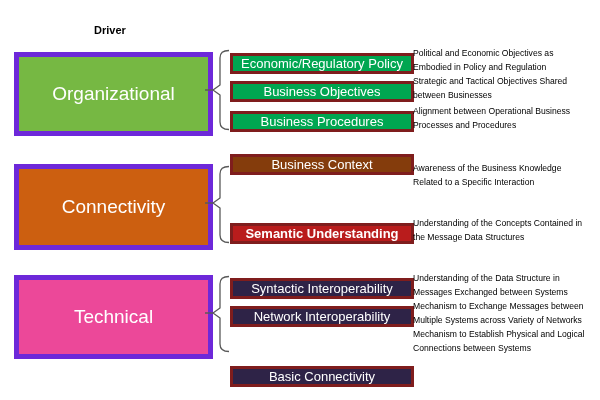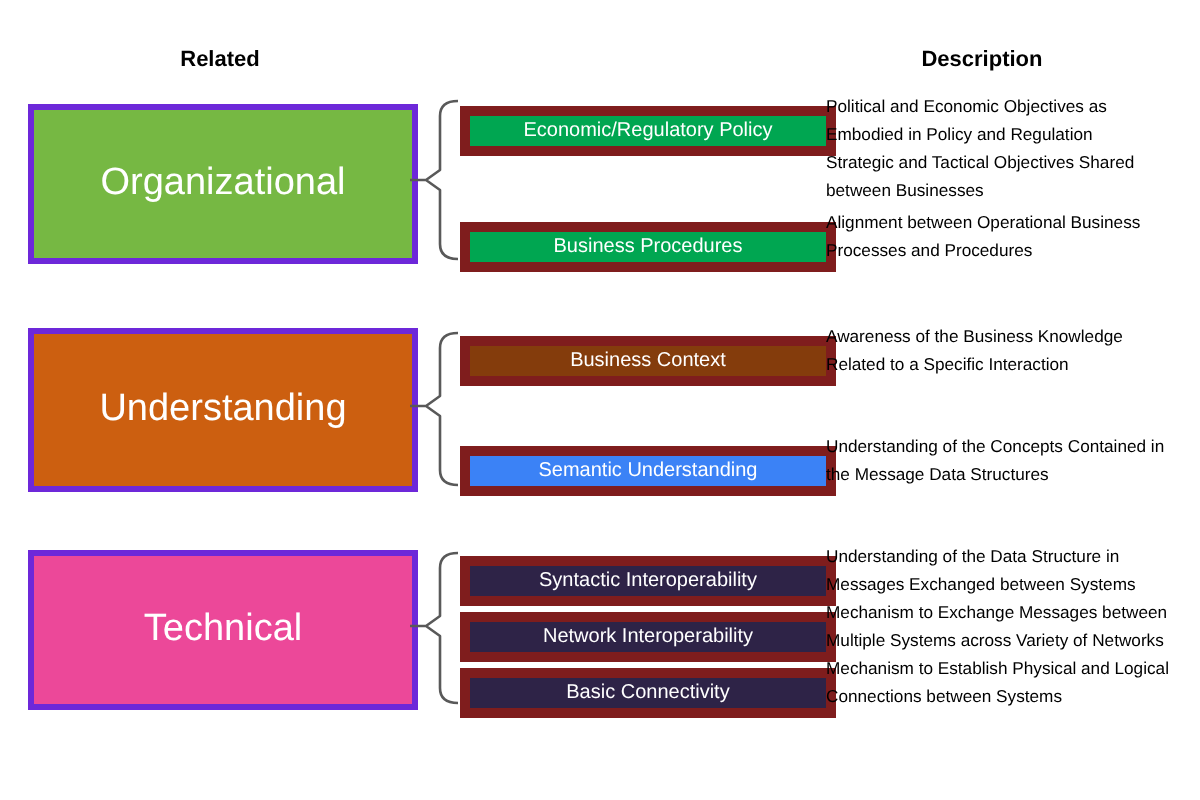--- a/index.html
+++ b/index.html
@@ -11,34 +11,34 @@
     position:absolute; top:24px; width:120px; text-align:center;
     font-size:11px; font-weight:700; color:#000;
   }
   #hdr-driver { left:50px; }
   #hdr-layer  { left:260px; }
   #hdr-desc   { left:431px; }
 
   .driver-box {
     position:absolute; left:14px; width:189px;
     display:flex; align-items:center; justify-content:center;
-    color:#fff; font-size:19px; border:3px solid #6d28d9;
+    color:#fff; font-size:19px; border:5px solid #6d28d9;
     box-sizing:content-box;
   }
   #drv-1 { top:52px;  height:74px; }
   #drv-2 { top:164px; height:76px; }
   #drv-3 { top:275px; height:74px; }
 
   .layer-box {
     position:absolute; left:230px; width:178px; height:15px;
-    line-height:15px; text-align:center; color:#fff; font-size:10px;
-    border:5px solid #7f1d1d;
+    line-height:15px; text-align:center; color:#fff; font-size:13px;
+    border:3px solid #7f1d1d;
   }
   #lay-1a { top:53px; }  #lay-1b { top:81px; }  #lay-1c { top:111px; }
-  #lay-2a { top:168px; } #lay-2b { top:223px; }
+  #lay-2a { top:154px; } #lay-2b { top:223px; }
   #lay-3a { top:278px; } #lay-3b { top:306px; } #lay-3c { top:334px; }
 
   .desc {
     position:absolute; left:413px; width:190px;
     font-size:8.6px; line-height:13.5px; color:#000;
     white-space:pre-line;
   }
   #dsc-1a { top:47px; }  #dsc-1b { top:75px; }  #dsc-1c { top:105px; }
   #dsc-2a { top:162px; } #dsc-2b { top:217px; }
   #dsc-3a { top:272px; } #dsc-3b { top:300px; } #dsc-3c { top:328px; }
@@ -47,54 +47,54 @@
   #brc-1 { top:49px; }
   #brc-2 { top:165px; }
   #brc-3 { top:275px; }
   .brace path { fill:none; stroke:#595959; stroke-width:1.3; stroke-linejoin:round; }
 </style>
 </head>
 <body>
 
 <div class="canvas">
 
-  <div class="col-header" id="hdr-driver">Related</div>
-  <div class="col-header" id="hdr-desc">Description</div>
+  <div class="col-header" id="hdr-driver">Driver</div>
 
   <div class="driver-box" id="drv-1" style="background-color: rgb(118, 184, 67);">Organizational</div>
   <svg class="brace" id="brc-1" width="26" height="82">
     <path d="M25,1.5 Q16,1.5 16,9 L16,36 L9,41 L16,46 L16,73 Q16,80.5 25,80.5 M1,41 L9,41"></path>
   </svg>
   <div class="layer-box" id="lay-1a" style="background-color: rgb(0, 166, 81);">Economic/Regulatory Policy</div>
+  <div class="layer-box" id="lay-1b" style="background-color: rgb(0, 166, 81);">Business Objectives</div>
   <div class="layer-box" id="lay-1c" style="background-color: rgb(0, 166, 81);">Business Procedures</div>
   <div class="desc" id="dsc-1a">Political and Economic Objectives as
 Embodied in Policy and Regulation</div>
   <div class="desc" id="dsc-1b">Strategic and Tactical Objectives Shared
 between Businesses</div>
   <div class="desc" id="dsc-1c">Alignment between Operational Business
 Processes and Procedures</div>
 
-  <div class="driver-box" id="drv-2" style="background-color: rgb(204, 95, 16);">Understanding</div>
+  <div class="driver-box" id="drv-2" style="background-color: rgb(204, 95, 16);">Connectivity</div>
   <svg class="brace" id="brc-2" width="26" height="79">
     <path d="M25,1.5 Q16,1.5 16,9 L16,33 L9,38 L16,43 L16,70 Q16,77.5 25,77.5 M1,38 L9,38"></path>
   </svg>
   <div class="layer-box" id="lay-2a" style="background-color: rgb(132, 60, 12);">Business Context</div>
-  <div class="layer-box" id="lay-2b" style="background-color: #3b82f6;">Semantic Understanding</div>
+  <div class="layer-box" id="lay-2b" style="background-color: #b91c1c; font-weight: bold;">Semantic Understanding</div>
   <div class="desc" id="dsc-2a">Awareness of the Business Knowledge
 Related to a Specific Interaction</div>
   <div class="desc" id="dsc-2b">Understanding of the Concepts Contained in
 the Message Data Structures</div>
 
   <div class="driver-box" id="drv-3" style="background-color: #ec4899;">Technical</div>
   <svg class="brace" id="brc-3" width="26" height="78">
     <path d="M25,1.5 Q16,1.5 16,9 L16,33 L9,38 L16,43 L16,69 Q16,76.5 25,76.5 M1,38 L9,38"></path>
   </svg>
   <div class="layer-box" id="lay-3b" style="background-color: rgb(46, 35, 71);">Network Interoperability</div>
   <div class="layer-box" id="lay-3a" style="background-color: rgb(46, 35, 71);">Syntactic Interoperability</div>
-  <div class="layer-box" id="lay-3c" style="background-color: rgb(46, 35, 71);">Basic Connectivity</div>
+  <div class="layer-box" id="lay-3c" style="background-color: rgb(46, 35, 71); margin-top: 32px;">Basic Connectivity</div>
   <div class="desc" id="dsc-3a">Understanding of the Data Structure in
 Messages Exchanged between Systems</div>
   <div class="desc" id="dsc-3b">Mechanism to Exchange Messages between
 Multiple Systems across Variety of Networks</div>
   <div class="desc" id="dsc-3c">Mechanism to Establish Physical and Logical
 Connections between Systems</div>
 
 </div>
 
 </body></html>

